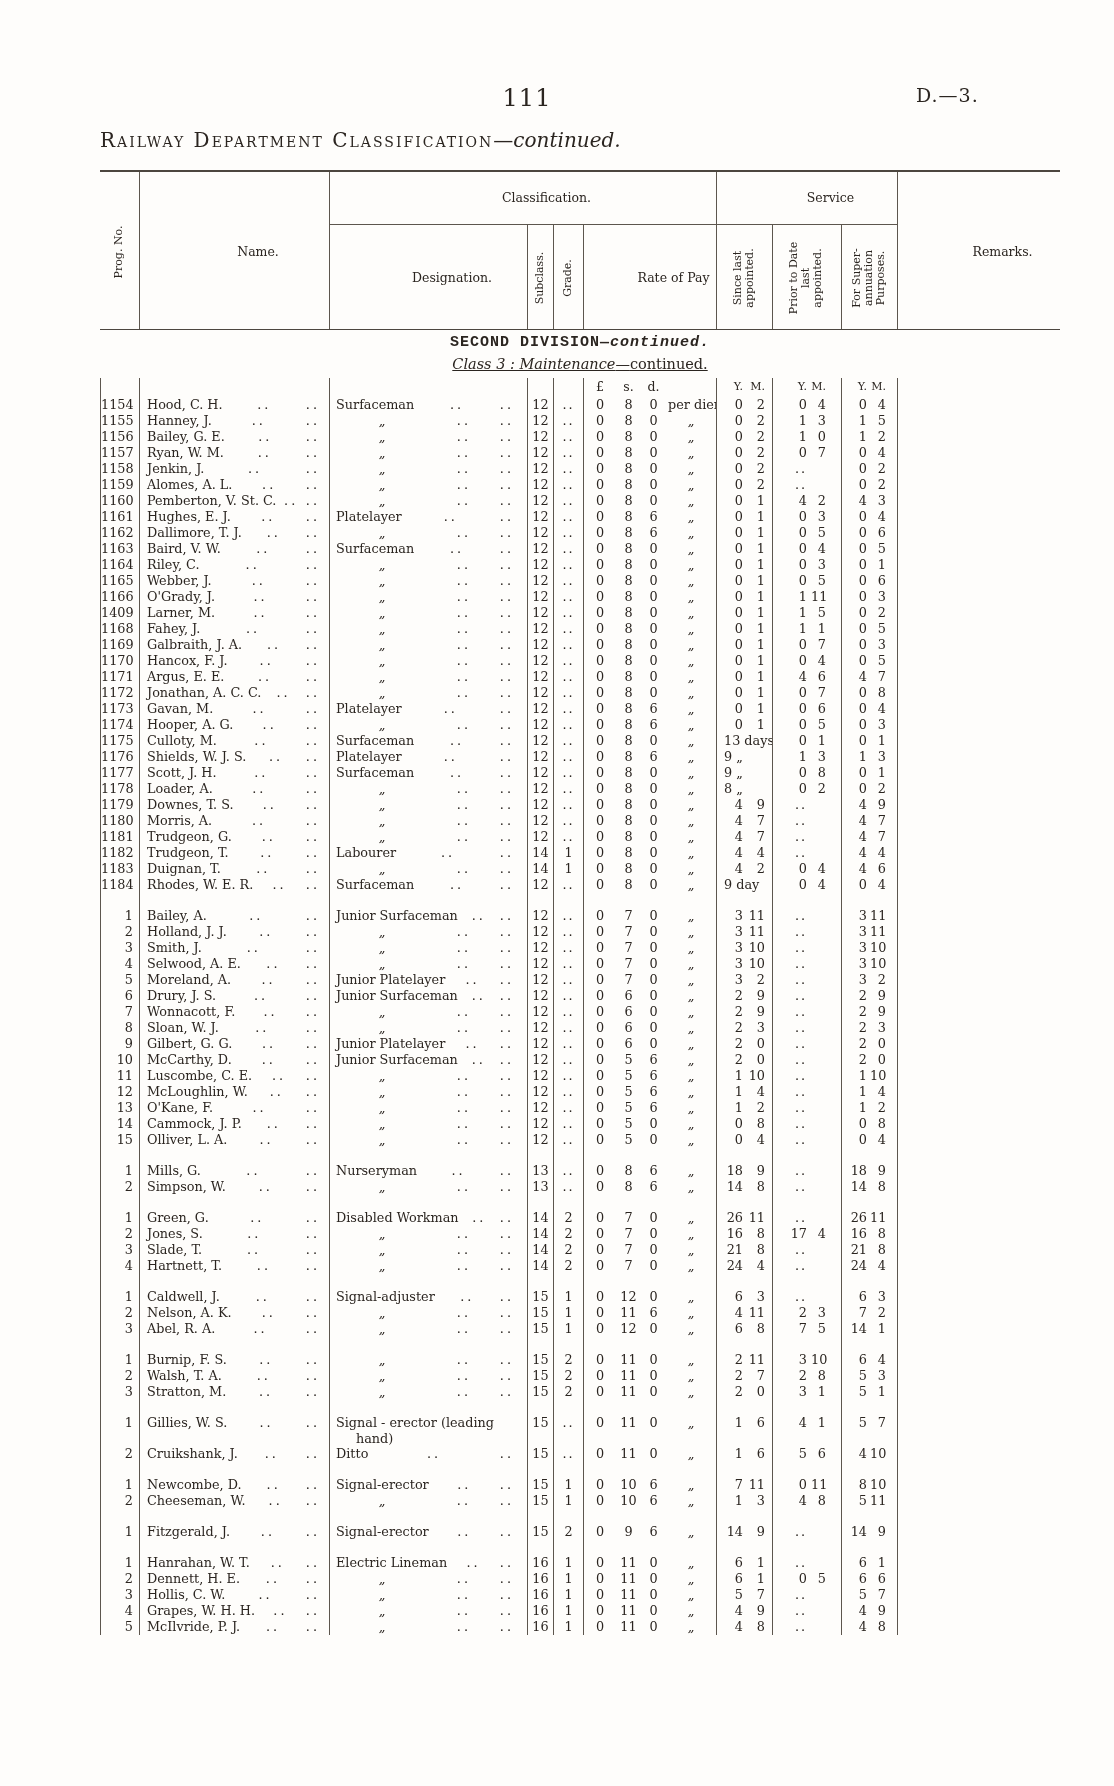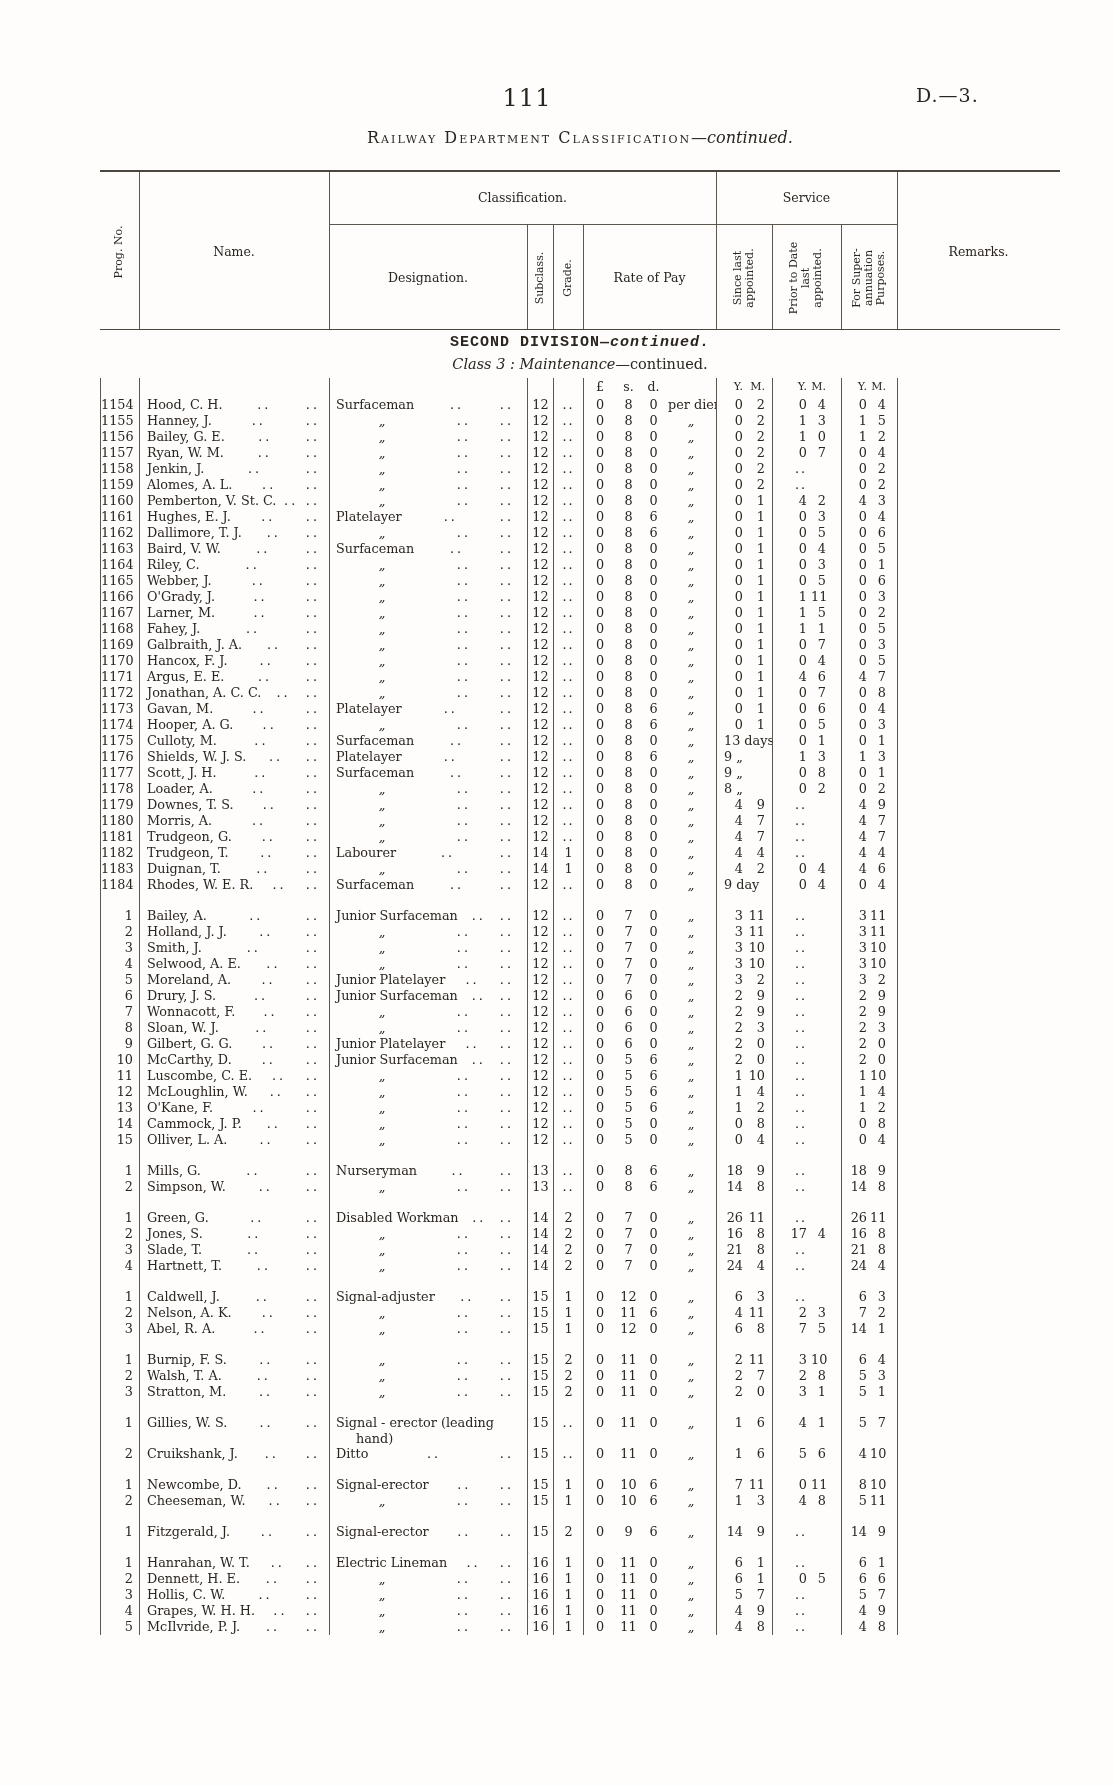--- a/index.html
+++ b/index.html
@@ -7,47 +7,47 @@
   .page {
     position: relative; width: 1114px; height: 1786px;
     background: #fefdfb; color: #2b2520;
     font-family: "DejaVu Serif", serif;
     margin: 0 auto; overflow: hidden;
   }
   
   .pageno { position:absolute; top:84px; left:467px; width:120px; text-align:center;
             font-size:24px; letter-spacing:1px; }
   .docref { position:absolute; top:84px; left:916px; font-size:19px; letter-spacing:1px; }
-  .title  { position:absolute; top:128px; left:100px; width:960px; text-align:center;
-            font-size:16px; }
+  .title  { position:absolute; top:128px; left:100px; width:960px; 
+            font-size:20px; }
   .title .sc { font-variant: small-caps; letter-spacing:2px; }
   .title .it { font-style: italic; }
 
   
   .thead { position:absolute; top:170px; left:100px; width:960px; height:160px;
            border-top:2px solid #4c463f; border-bottom:1.5px solid #4c463f; }
   .vl { position:absolute; width:1px; background:#5d564e; top:0; bottom:0; }
   .vl.t2 { top:52px; }
   .hl-mid { position:absolute; left:229px; width:568px; height:1px; background:#5d564e; top:52px; }
-  .hlabel { position:absolute; font-size:12.5px; text-align:center; }
+  .hlabel { position:absolute; font-size:12.5px; text-align:center;margin-left:24px; }
   .rot { position:absolute; transform: translate(-50%,-50%) rotate(-90deg);
          font-size:11px; line-height:12px; white-space:pre-line; text-align:center; }
   .h-class { left:229px; width:387px; top:18px; }
   .h-serv  { left:616px; width:181px; top:18px; }
   .h-name  { left:39px;  width:190px; top:72px; }
   .h-rem   { left:797px; width:163px; top:72px; }
   .h-desig { left:229px; width:198px; top:98px; }
   .h-rate  { left:483px; width:133px; top:98px; }
 
   
   .sect1 { position:absolute; top:334px; left:100px; width:960px; text-align:center;
            font-size:15px; font-weight:700; letter-spacing:1px;font-family:Liberation Mono, monospace; }
   .sect1 .it { font-style:italic; }
   .sect2 { position:absolute; top:356px; left:100px; width:960px; text-align:center;
-           font-size:14.5px; }
+           font-size:14.5px;text-decoration:underline; }
   .sect2 .it { font-style:italic; }
 
   
   .tbody { position:absolute; top:378px; left:100px; width:960px; font-size:12.8px; }
   .r { display:grid;
        grid-template-columns:39px 190px 198px 26px 30px 133px 56px 69px 56px 163px;
        height:16px; line-height:15.5px; }
   .r.units { height:19px; line-height:17px; font-size:12.5px; }
   .r.gap   { height:15px; }
   .r.tall  { height:31px; }
@@ -587,21 +587,21 @@
           <span class="sy">1</span>
           <span class="sm">11</span>
         </div>
         <div class="c c-s c-s3">
           <span class="sy">0</span>
           <span class="sm">3</span>
         </div>
         <div class="c c-rem"></div>
       </div>
       <div class="r">
-        <div class="c c-prog">1167</div>
+        <div class="c c-prog">1409</div>
         <div class="c c-name">
           <span class="nm">Larner, M.</span>
           <span class="ld">..</span>
           <span class="ld">..</span>
         </div>
         <div class="c c-des">
           <span class="dit">„</span>
           <span class="ld">..</span>
           <span class="ld">..</span>
         </div>

